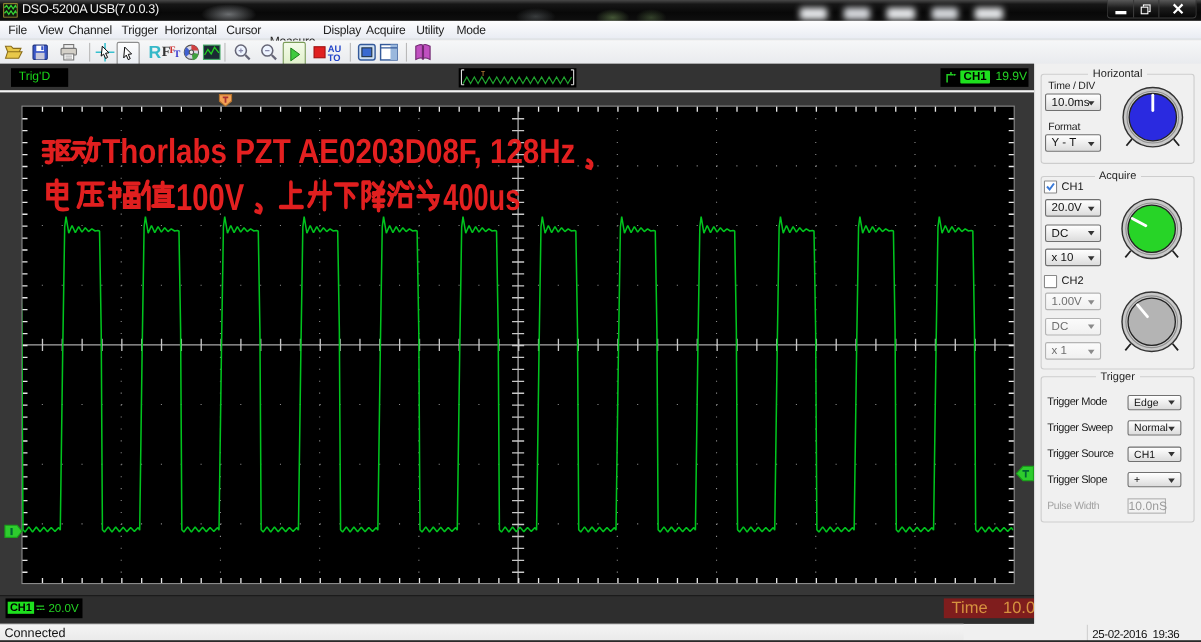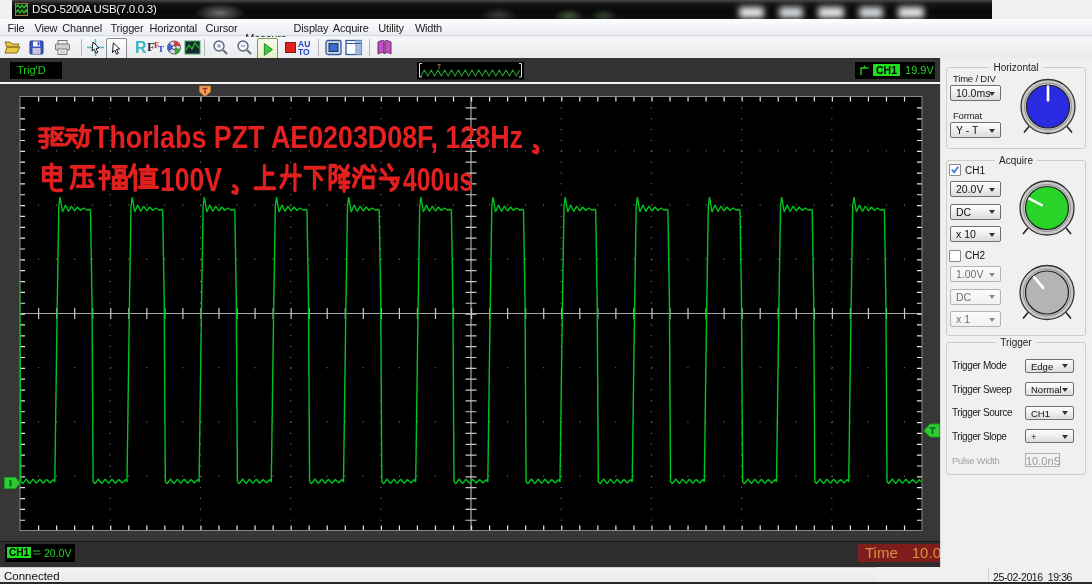--- a/index.html
+++ b/index.html
@@ -1,20 +1,20 @@
 <!DOCTYPE html>
 <html><head><meta charset="utf-8"><style>
   * { margin:0; padding:0; box-sizing:border-box; }
   html,body { width:1092px; height:584px; overflow:hidden; }
   body { font-family:"Liberation Sans", sans-serif; background:#f0f0f0; position:relative; }
   .abs { position:absolute; }
 </style></head>
 <body>
 
-<div class="abs" style="left:12px;top:0;width:980px;height:19px;background:
+<div class="abs" style="left:0;top:0;width:1092px;height:19px;background:
  radial-gradient(36px 13px at 208px 13px, rgba(205,210,215,.5), rgba(0,0,0,0) 70%),
  radial-gradient(26px 11px at 487px 15px, rgba(160,170,175,.3), rgba(0,0,0,0) 70%),
  radial-gradient(22px 11px at 557px 16px, rgba(150,195,115,.4), rgba(0,0,0,0) 70%),
  radial-gradient(20px 11px at 592px 16px, rgba(140,185,110,.3), rgba(0,0,0,0) 70%),
  linear-gradient(#484848 0%, #161616 20%, #080808 60%, #0f0f0f 100%);overflow:hidden">
   <span class="abs" style="left:727px;top:7px;width:25px;height:11px;background:#f8fafd;border-radius:3px;filter:blur(3px);opacity:.92"></span>
   <span class="abs" style="left:767px;top:7px;width:24px;height:11px;background:#f2f5fa;border-radius:3px;filter:blur(3px);opacity:.88"></span>
   <span class="abs" style="left:806px;top:7px;width:26px;height:11px;background:#f8fafd;border-radius:3px;filter:blur(3px);opacity:.92"></span>
   <span class="abs" style="left:847px;top:7px;width:24px;height:11px;background:#f2f5fa;border-radius:3px;filter:blur(3px);opacity:.88"></span>
   <span class="abs" style="left:886px;top:7px;width:26px;height:11px;background:#f8fafd;border-radius:3px;filter:blur(3px);opacity:.92"></span>
@@ -42,21 +42,21 @@
   <span class="abs" style="left:7.6px;top:3px">File</span>
     <span class="abs" style="left:34.5px;top:3px">View</span>
     <span class="abs" style="left:62.3px;top:3px">Channel</span>
     <span class="abs" style="left:110.4px;top:3px">Trigger</span>
     <span class="abs" style="left:149.5px;top:3px">Horizontal</span>
     <span class="abs" style="left:205.6px;top:3px">Cursor</span>
     <span class="abs" style="left:245.2px;top:13px">Measure</span>
     <span class="abs" style="left:293.6px;top:3px">Display</span>
     <span class="abs" style="left:332.8px;top:3px">Acquire</span>
     <span class="abs" style="left:378.3px;top:3px">Utility</span>
-    <span class="abs" style="left:414.9px;top:3px">Width</span>
+    <span class="abs" style="left:414.9px;top:3px">Mode</span>
 </div>
 
 <div class="abs" style="left:0;top:37px;width:1092px;height:20.5px;background:linear-gradient(#f6f7f8,#e9ebee);display:flex;align-items:center;padding-left:1px">
   <span style="position:absolute;left:3px;top:0.5px;display:inline-flex;align-items:center">
       <svg width="19" height="19" viewBox="0 0 19 19" style="display:block">
         <path d="M2 4h5l2 2h7l-1.5 3H4zM2 15l2-6h13l-3 6z" fill="#e8c84a" stroke="#8a6d1a" stroke-width="1"></path>
       </svg>
     </span>
     <span style="position:absolute;left:27px;top:0.5px;display:inline-flex;align-items:center">
       <svg width="19" height="19" viewBox="0 0 19 19" style="display:block">

